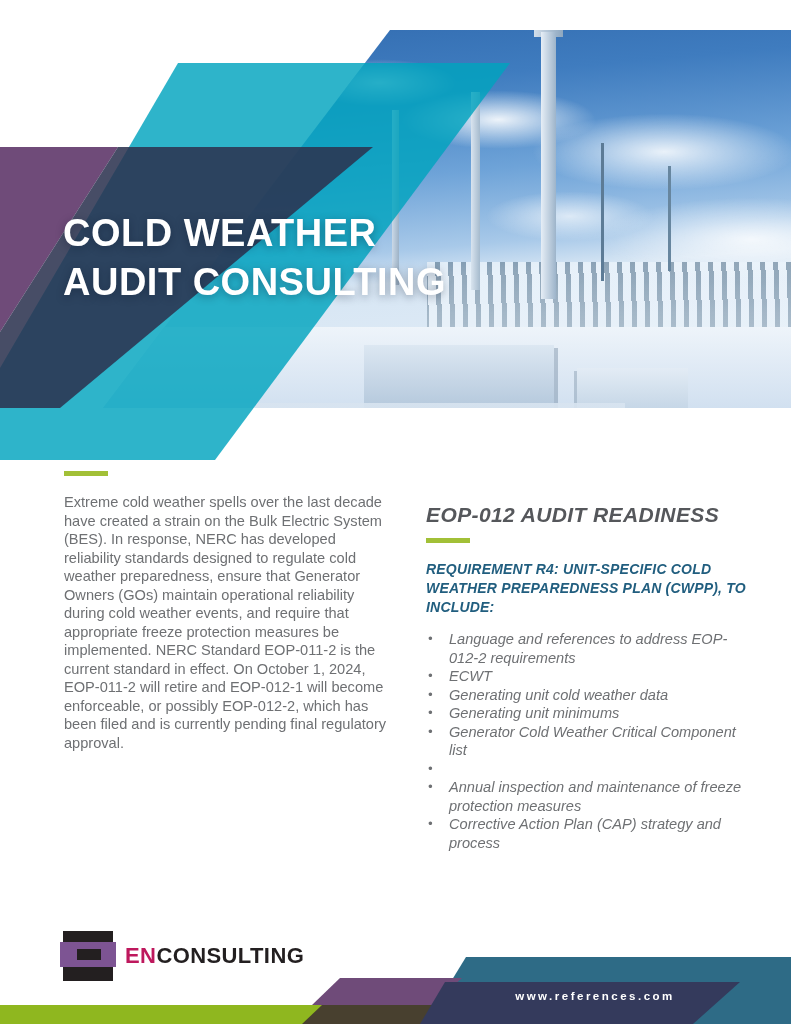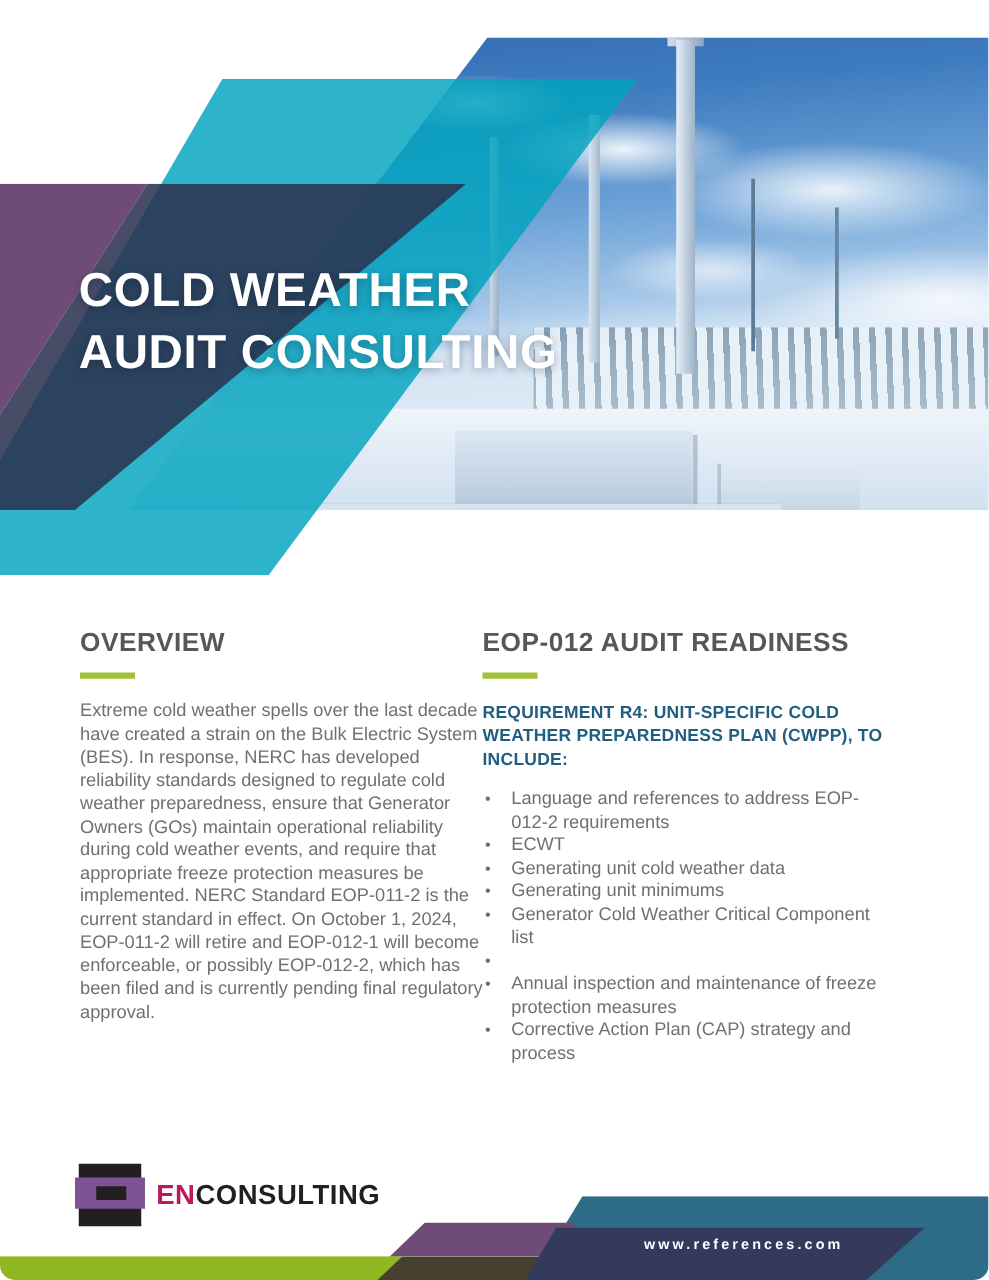--- a/index.html
+++ b/index.html
@@ -1,20 +1,19 @@
 <!DOCTYPE html>
 <html><head>
 <meta charset="utf-8">
 <style>
   html,body{margin:0;padding:0;background:#ffffff;}
   .page{
     position:relative;width:791px;height:1024px;margin:0 auto;
     background:#ffffff;overflow:hidden;
     font-family:"Liberation Sans", sans-serif;
-    border-radius:12px;
   }
 
   
   .hero{position:absolute;left:0;top:0;width:791px;height:460px;}
 
   .photo{
     position:absolute;inset:0;
     clip-path:polygon(390px 30px, 791px 30px, 791px 408px, 103px 408px);
   }
   .ph-sky{position:absolute;inset:0;
@@ -60,21 +59,21 @@
     position:absolute;left:63px;top:209px;margin:0;
     color:#ffffff;font-size:38px;line-height:49px;font-weight:bold;
     letter-spacing:.5px;text-shadow:0 2px 8px rgba(10,20,40,.35);
   }
   .hero-title span{display:block;white-space:nowrap;}
 
   
   .content{position:absolute;left:0;top:460px;width:791px;}
   .col{position:absolute;top:0;width:332px;}
   .col-left{left:64px;}
-  .col-right{left:386px;width:330px;}
+  .col-right{left:426px;width:330px;font-style:italic;}
   .col h2{
     margin:43px 0 0 0;font-size:21px;font-weight:bold;color:#55575b;letter-spacing:.4px;
   }
   .rule{width:44px;height:5px;background:#a2c037;margin:11px 0 17px 0;}
   .col p{
     margin:0;font-size:14.6px;line-height:18.5px;color:#6e7073;
   }
   .req-heading{
     margin:2px 0 13px 0;font-size:14px;line-height:19px;font-weight:bold;
     color:#215e7f;letter-spacing:.2px;
@@ -131,21 +130,20 @@
     <div class="shape purple-wedge"></div>
     <div class="shape navy-band"></div>
     <h1 class="hero-title">
       <span>COLD WEATHER</span>
       <span>AUDIT CONSULTING</span>
     </h1>
   </header>
 
   <main class="content">
     <section class="col col-left">
-      <h2>OVERVIEW</h2>
       <div class="rule"></div>
       <p>Extreme cold weather spells over the last decade have created a strain on the Bulk Electric System (BES). In response, NERC has developed reliability standards designed to regulate cold weather preparedness, ensure that Generator Owners (GOs) maintain operational reliability during cold weather events, and require that appropriate freeze protection measures be implemented. NERC Standard EOP-011-2 is the current standard in effect. On October 1, 2024, EOP-011-2 will retire and EOP-012-1 will become enforceable, or possibly EOP-012-2, which has been filed and is currently pending final regulatory approval.</p>
     </section>
 
     <section class="col col-right">
       <h2>EOP-012 AUDIT READINESS</h2>
       <div class="rule"></div>
       <h3 class="req-heading">REQUIREMENT R4: UNIT-SPECIFIC COLD WEATHER PREPAREDNESS PLAN (CWPP), TO INCLUDE:</h3>
       <ul class="bullet-list">
         <li>

